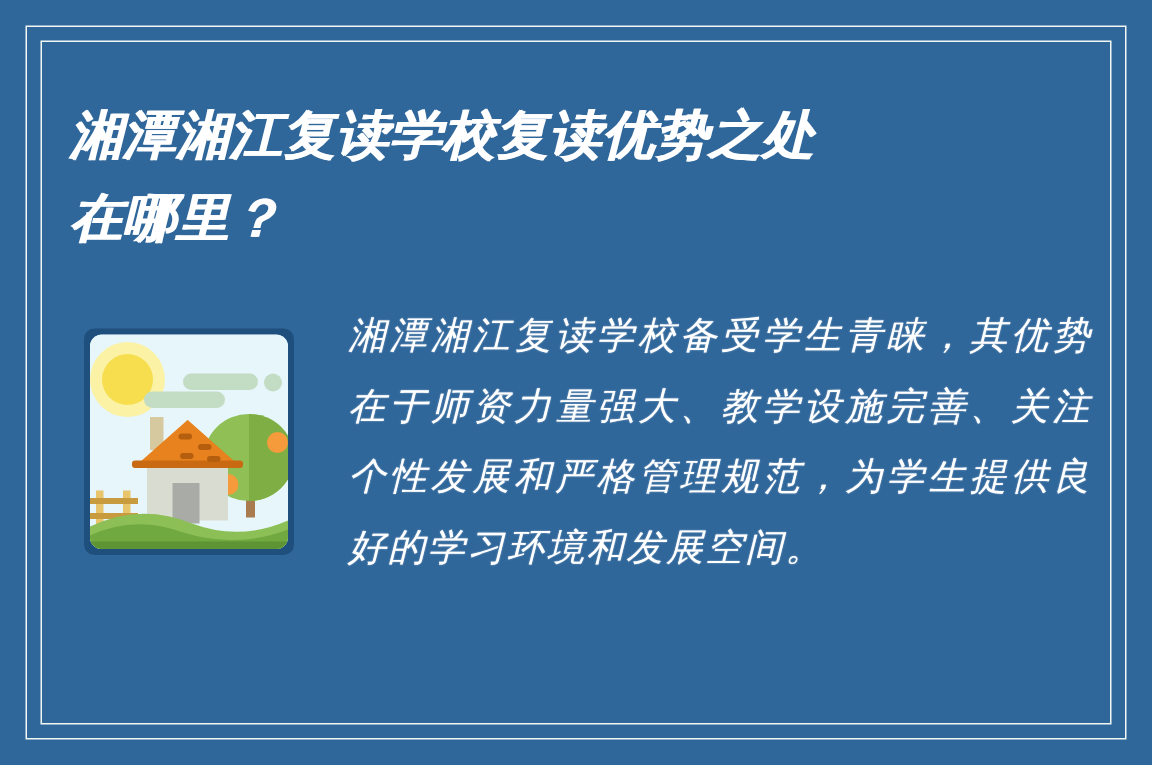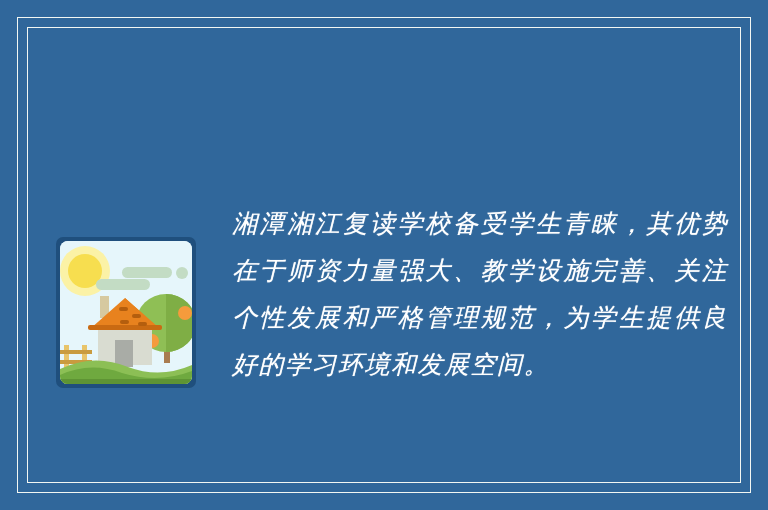--- a/index.html
+++ b/index.html
@@ -62,21 +62,21 @@
     font-family: "DejaVu Sans", "Liberation Sans", sans-serif;
   }
 
   
   .content-row {
     position: absolute;
     left: 56px;
     top: 200px;
     right: 40px;
     display: flex;
-    align-items: flex-end;
+    align-items: center;
   }
 
   
   .illustration {
     position: relative;
     width: 140px;
     height: 151px;
     flex: 0 0 auto;
     border-radius: 7px;
     overflow: hidden;
@@ -110,20 +110,24 @@
   }
 </style>
 </head>
 <body>
 
 <div id="poster">
 
   <div class="frame-outer"></div>
   <div class="frame-inner"></div>
 
+  <div class="title-block">
+    <div class="title-line">湘潭湘江复读学校复读优势之处</div>
+    <div class="title-line">在哪里？</div>
+  </div>
 
   <div class="content-row">
 
     <div class="illustration">
       <div class="illus-canvas">
         <svg viewBox="0 0 132 143" preserveAspectRatio="none">
 
           <rect x="0" y="0" width="132" height="143" fill="#E6F6FB"></rect>
 
           <circle cx="25" cy="30" r="25" fill="#FBF2A6"></circle>

